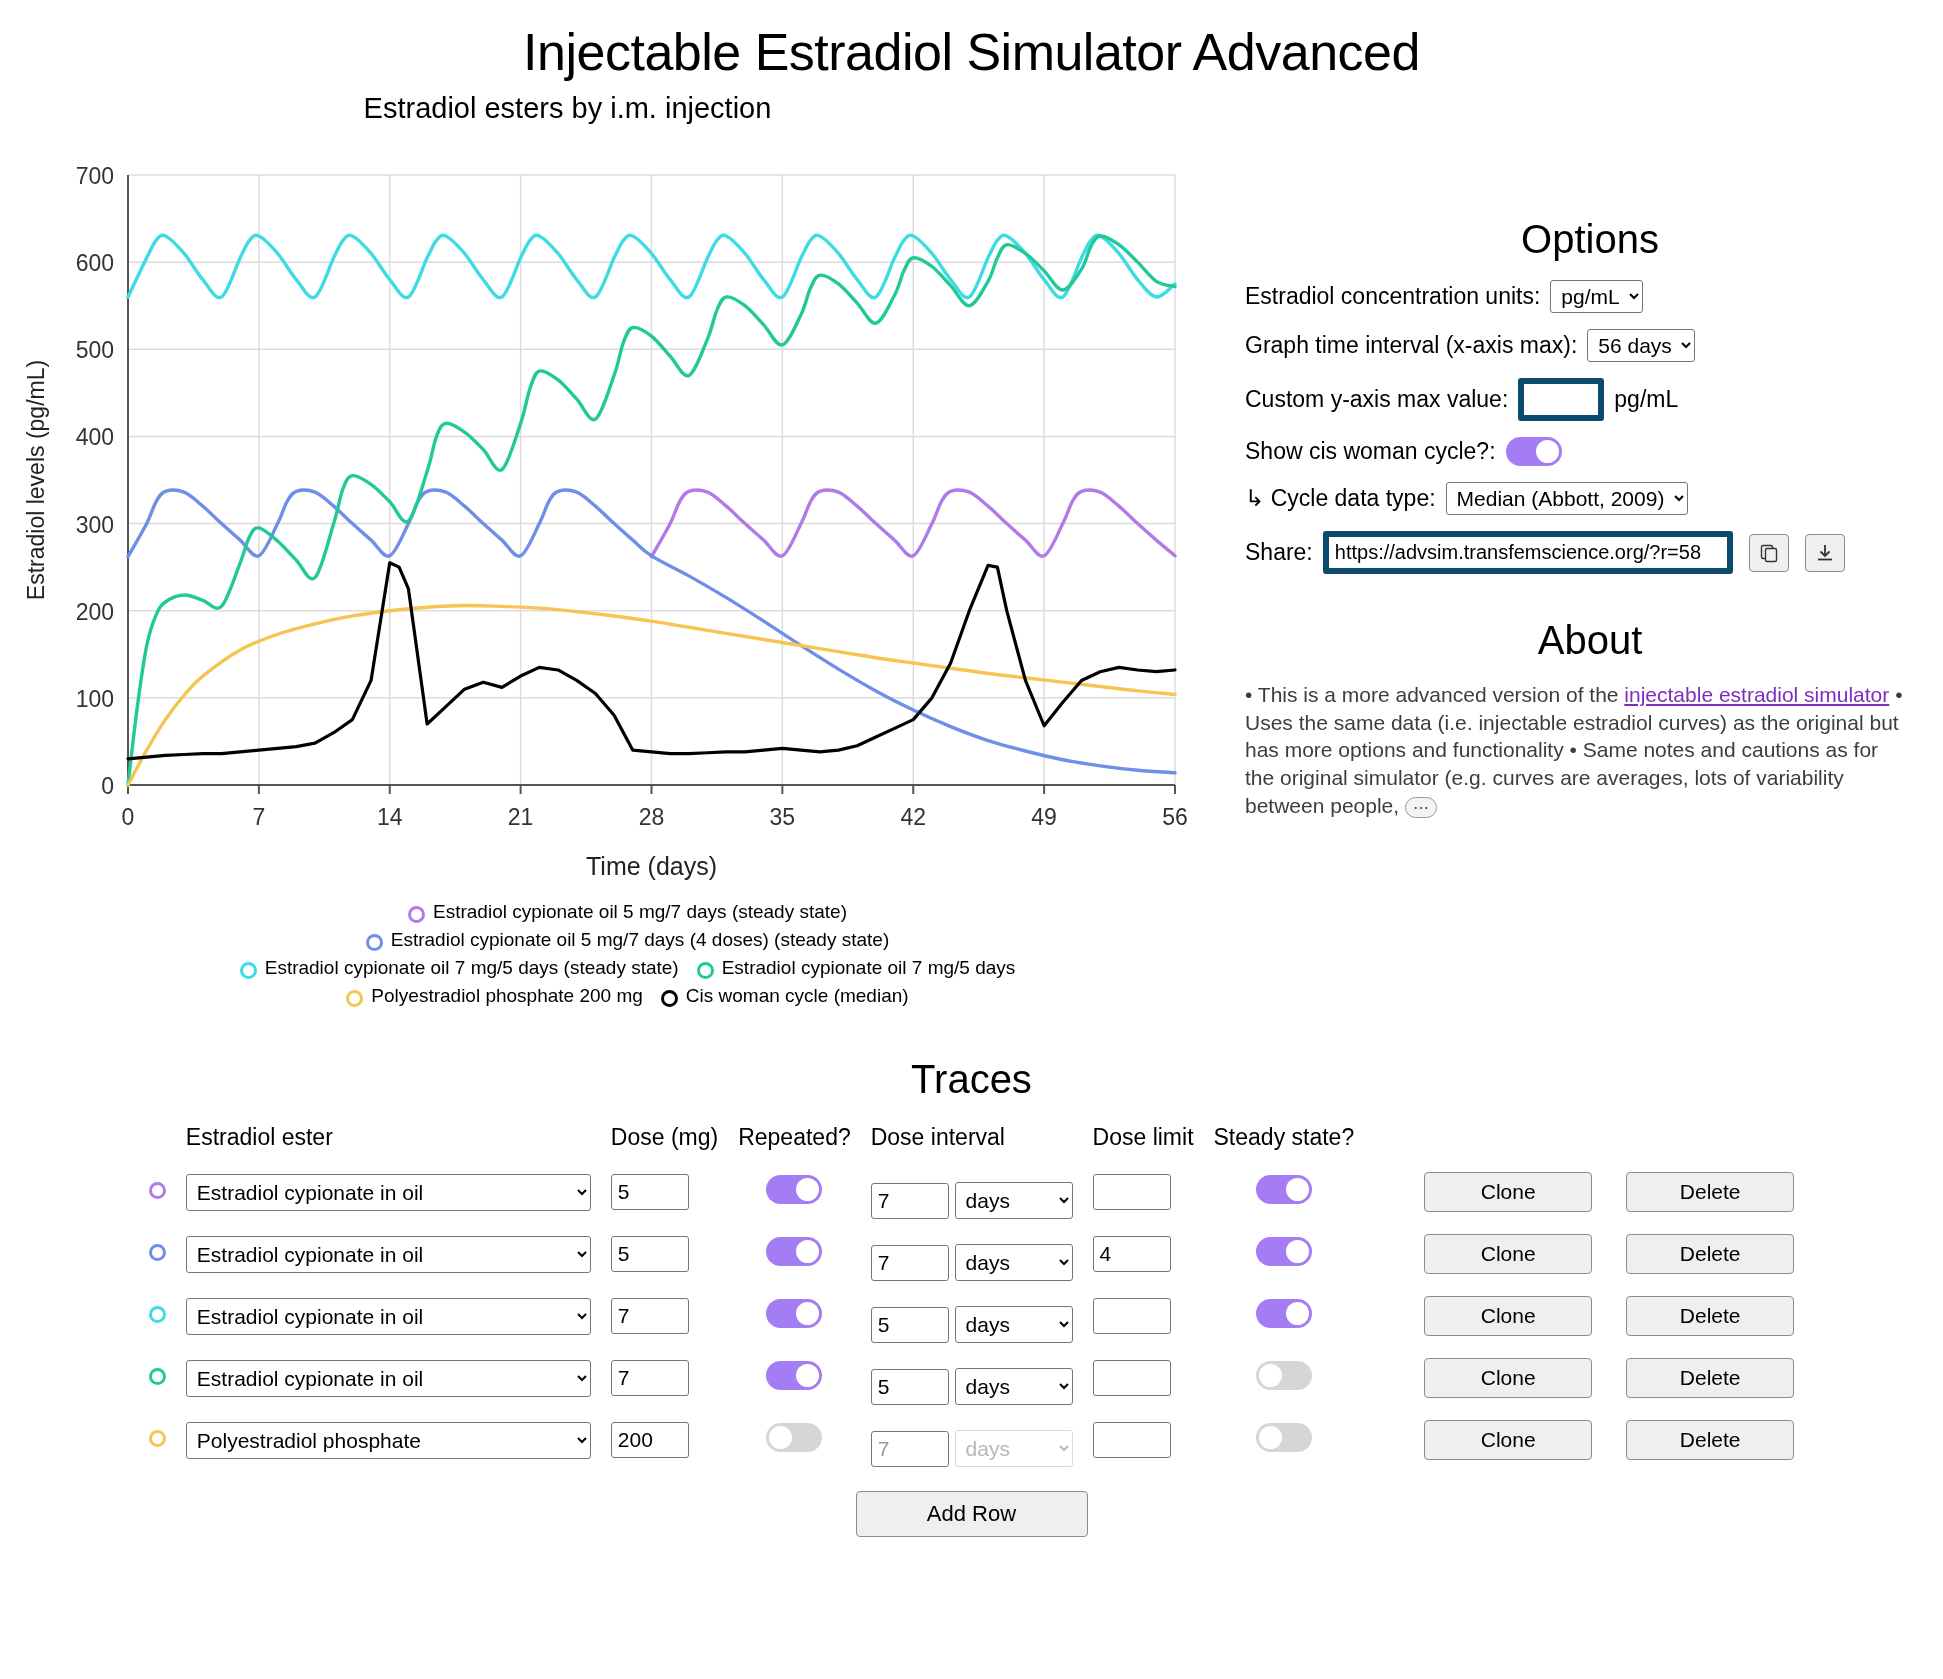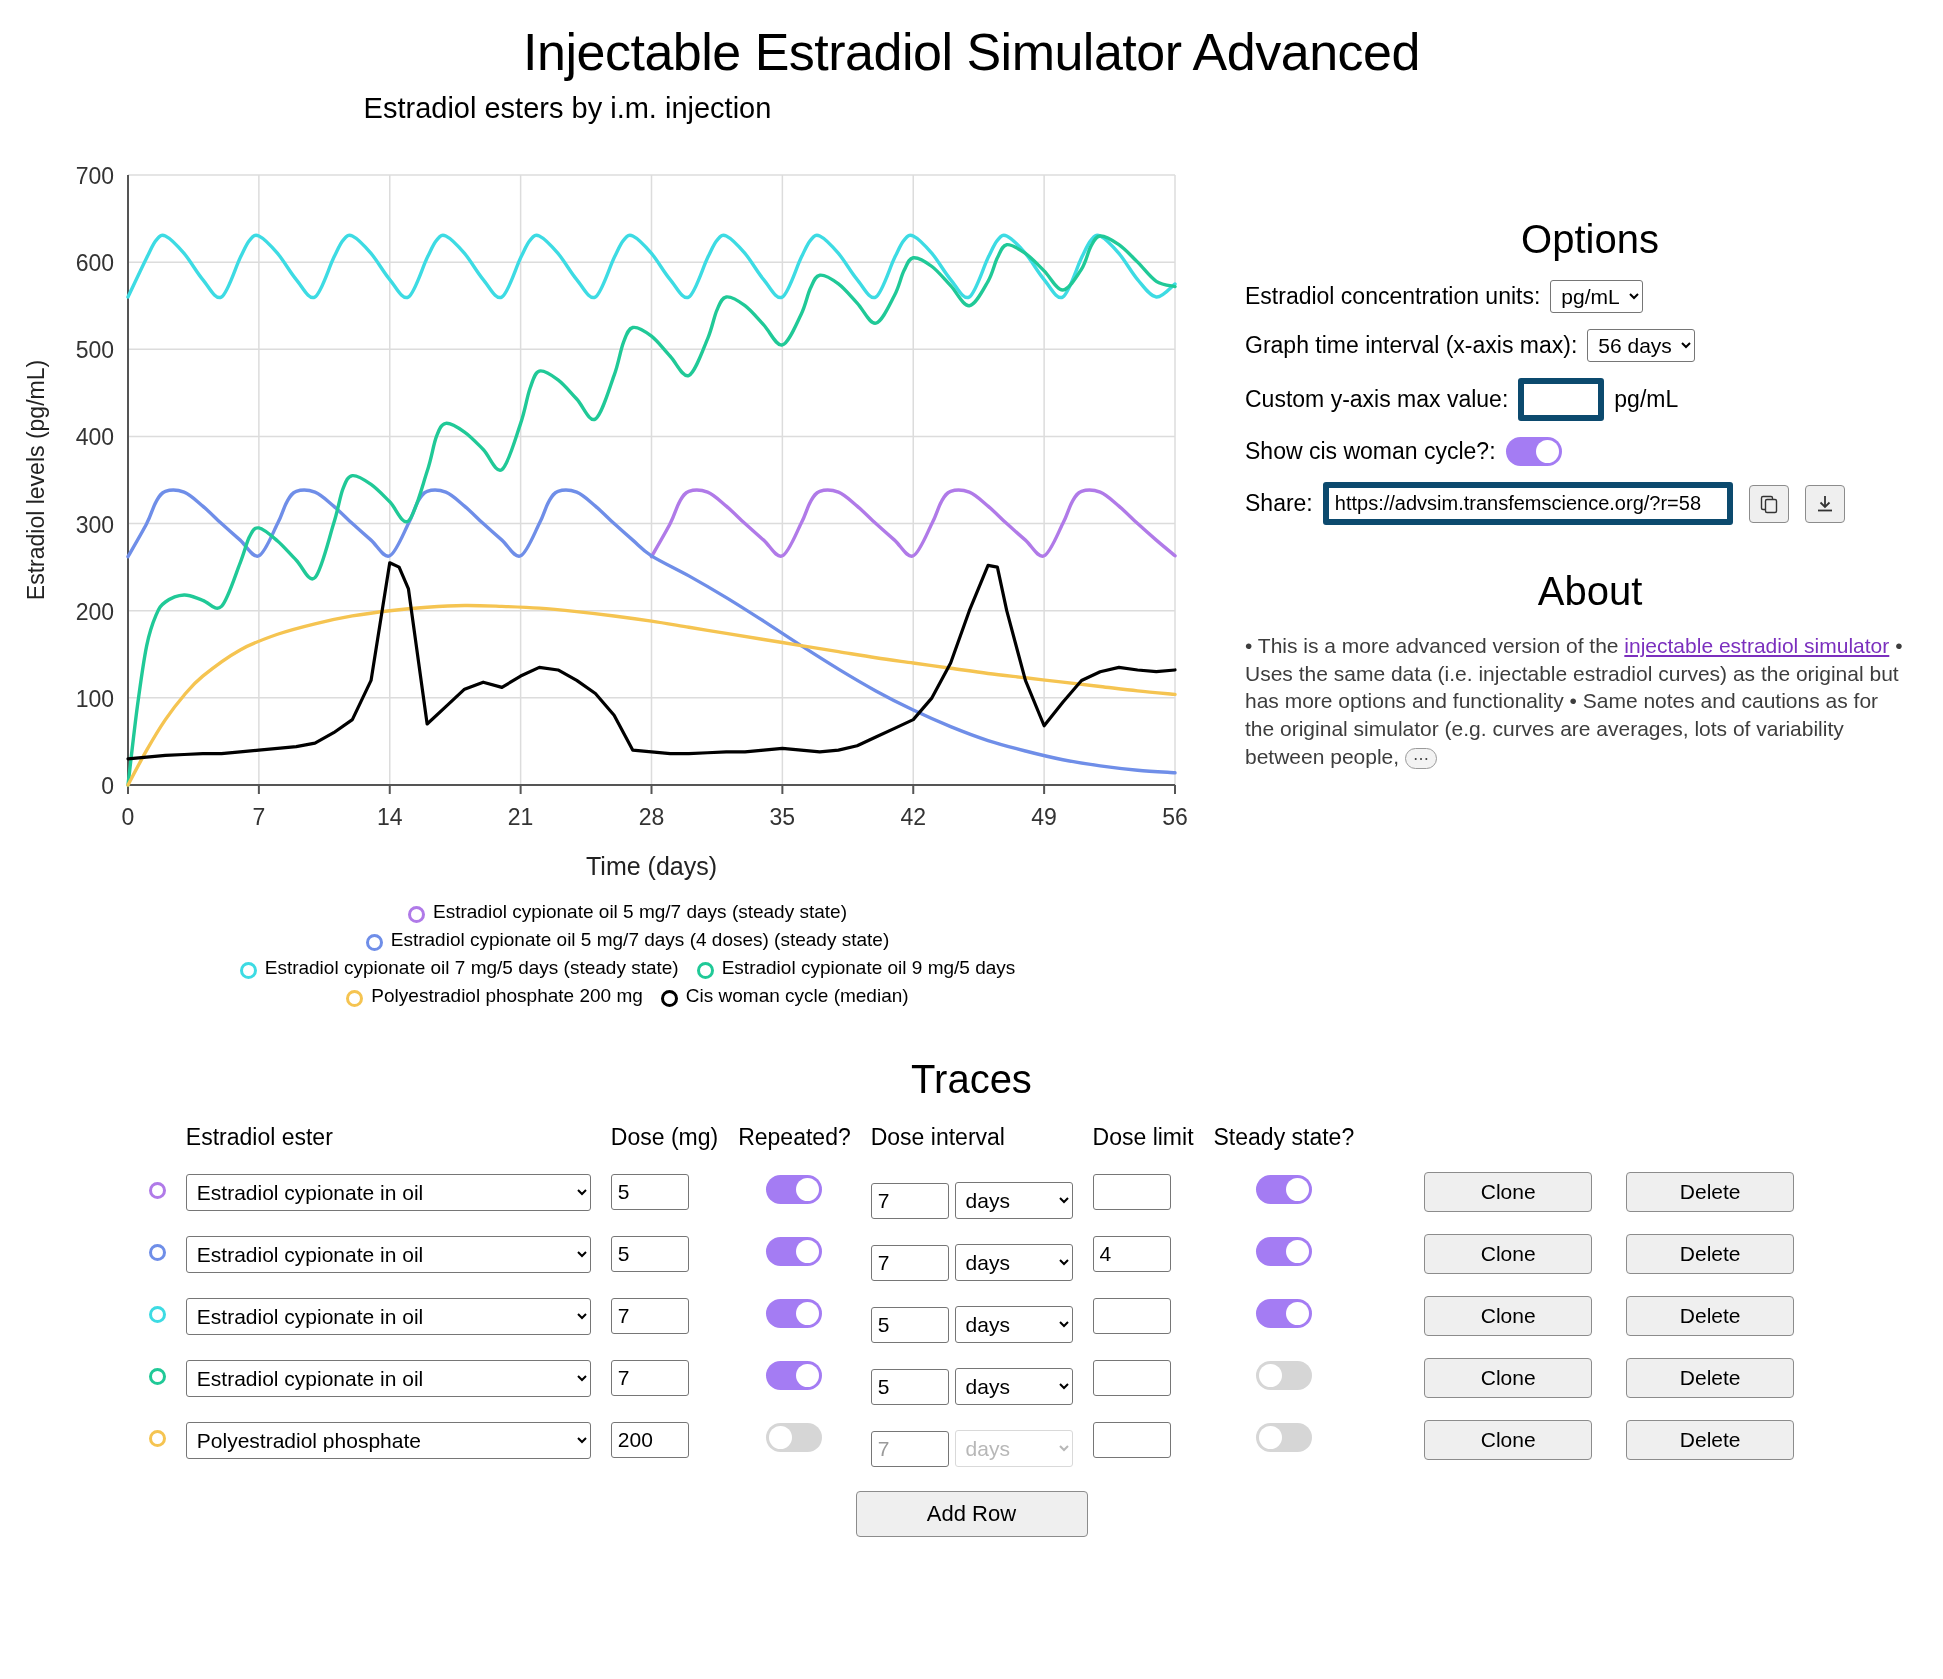--- a/index.html
+++ b/index.html
@@ -199,21 +199,21 @@
             <span>Estradiol cypionate oil 5 mg/7 days (4 doses) (steady state)</span>
           </div>
         </div>
         <div class="legend-row">
           <div class="legend-item">
             <span class="legend-marker" style="border-color:#3ddbe3"></span>
             <span>Estradiol cypionate oil 7 mg/5 days (steady state)</span>
           </div>
           <div class="legend-item">
             <span class="legend-marker" style="border-color:#20c997"></span>
-            <span>Estradiol cypionate oil 9 mg/5 days</span>
+            <span>Estradiol cypionate oil 7 mg/5 days</span>
           </div>
         </div>
         <div class="legend-row">
           <div class="legend-item">
             <span class="legend-marker" style="border-color:#f5c451"></span>
             <span>Polyestradiol phosphate 200 mg</span>
           </div>
           <div class="legend-item">
             <span class="legend-marker" style="border-color:#000000"></span>
             <span>Cis woman cycle (median)</span>
@@ -243,20 +243,26 @@
         <span>Custom y-axis max value:</span>
         <input class="ymax-input" type="text" value="" style="">
         <span>pg/mL</span>
       </div>
 
       <div class="opt-row">
         <span>Show cis woman cycle?:</span>
         <span class="toggle"></span>
       </div>
 
+      <div class="opt-row">
+        <span>↳ Cycle data type:</span>
+        <select>
+          <option>Median (Abbott, 2009)</option>
+        </select>
+      </div>
 
       <div class="opt-row">
         <span>Share:</span>
         <input class="share-input" type="text" value="https://advsim.transfemscience.org/?r=58" style="">
         <span class="icon-btn">
           <svg width="20" height="20" viewBox="0 0 20 20" aria-hidden="true">
             <rect x="2.5" y="2.5" width="11" height="13" fill="none" stroke="#333" stroke-width="1.4" rx="1.5"></rect>
             <rect x="6.5" y="5.5" width="11" height="13" fill="#efefef" stroke="#333" stroke-width="1.4" rx="1.5"></rect>
           </svg>
         </span>

